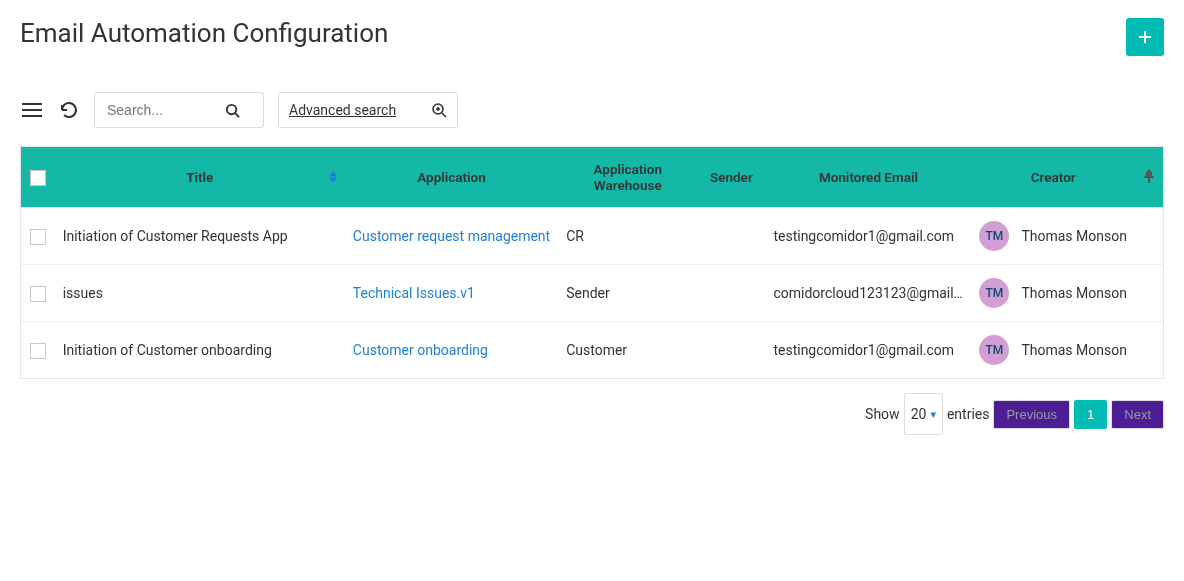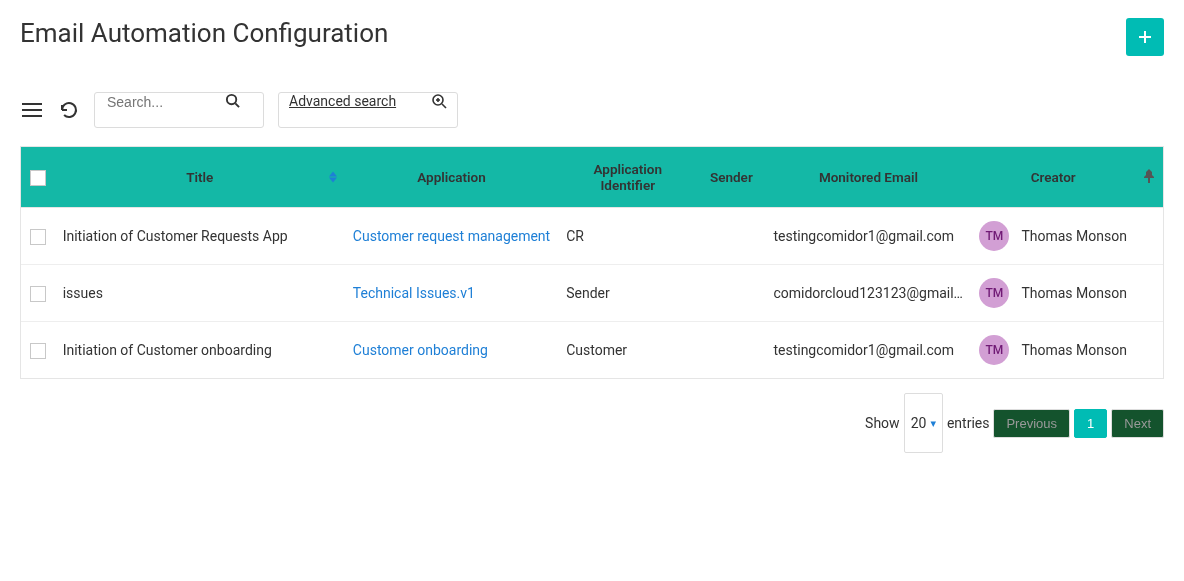--- a/index.html
+++ b/index.html
@@ -50,24 +50,24 @@
     border: none;
     cursor: pointer;
     padding: 2px;
     display: flex;
     align-items: center;
     justify-content: center;
     color: #333;
   }
   .search-box {
     display: flex;
-    align-items: flex-start;
+    align-items: center;
     border: 1px solid #dcdcdc;
     border-radius: 3px;
-    padding: 0 10px;
+    padding: 8px 10px;
     height: 36px;
     background: #fff;
   }
   .search-box input {
     border: none;
     outline: none;
     font-size: 14px;
     background: transparent;
   }
   .search-main { width: 170px; }
@@ -124,47 +124,47 @@
     width: 0; height: 0;
     border-left: 4px solid transparent;
     border-right: 4px solid transparent;
   }
   .sort-up { border-bottom: 5px solid #1e7fd6; }
   .sort-dn { border-top: 5px solid #1e7fd6; }
   .link { color: #1e7fd6; cursor: pointer; }
   .creator-cell { display: flex; align-items: center; gap: 12px; }
   .avatar {
     width: 30px; height: 30px; border-radius: 50%;
-    background: #d29fd4; color: #701a75;
+    background: #d29fd4; color: #0c4a6e;
     display: flex; align-items: center; justify-content: center;
     font-size: 12px; font-weight: 500;
   }
   .pin-col { width: 28px; text-align: center; color: #555; }
   .pager {
     display: flex;
     justify-content: flex-end;
     align-items: center;
     gap: 4px;
     margin-top: 14px;
     font-size: 14px;
     color: #333;
   }
   .page-size {
     border: 1px solid #ddd;
     border-radius: 2px;
-    padding: 21px 6px;
+    padding: 12px 6px;
     display: flex;
     align-items: center;
     gap: 4px;
     cursor: pointer;
   }
   .page-size .chev { color: #1e7fd6; font-size: 11px; }
   .pg-btn {
     border: 1px solid #ddd;
-    background: #14532d;
+    background: #4c1d95;
     color: #999;
     padding: 6px 12px;
     border-radius: 2px;
     cursor: pointer;
     font-size: 13px;
   }
   .pg-btn.current {
     background: #00bcb4;
     color: #fff;
     border-color: #00bcb4;
@@ -229,21 +229,21 @@
             <span class="chk"></span>
           </th>
           <th class="center col-title">
             <span>Title</span>
             <span class="sort-ind">
                 <span class="sort-up"></span>
                 <span class="sort-dn"></span>
               </span>
           </th>
           <th class="center col-app">Application</th>
-          <th class="center col-appid">Application Identifier</th>
+          <th class="center col-appid">Application Warehouse</th>
           <th class="center col-sender">Sender</th>
           <th class="center col-email">Monitored Email</th>
           <th class="center">Creator</th>
           <th class="pin-col">
             <svg width="12" height="14" viewBox="0 0 12 14" fill="#555">
                 <path d="M6 0l3 3v3l2 2v1H7v5l-1 0-1 0V9H1V8l2-2V3z"></path>
               </svg>
           </th>
         </tr>
       </thead>

